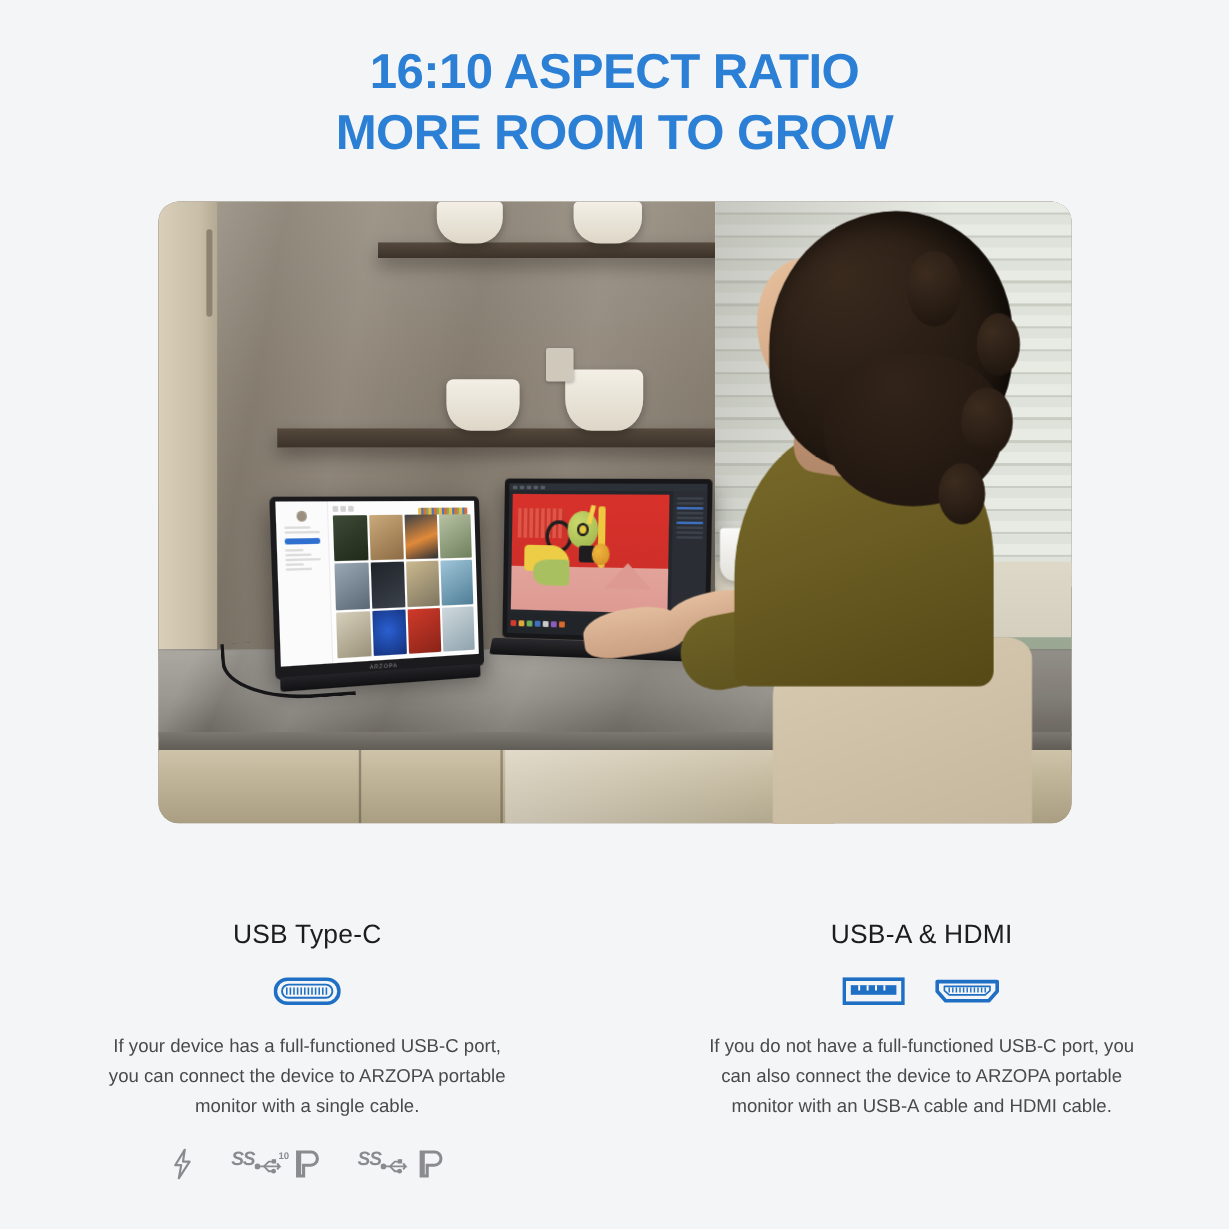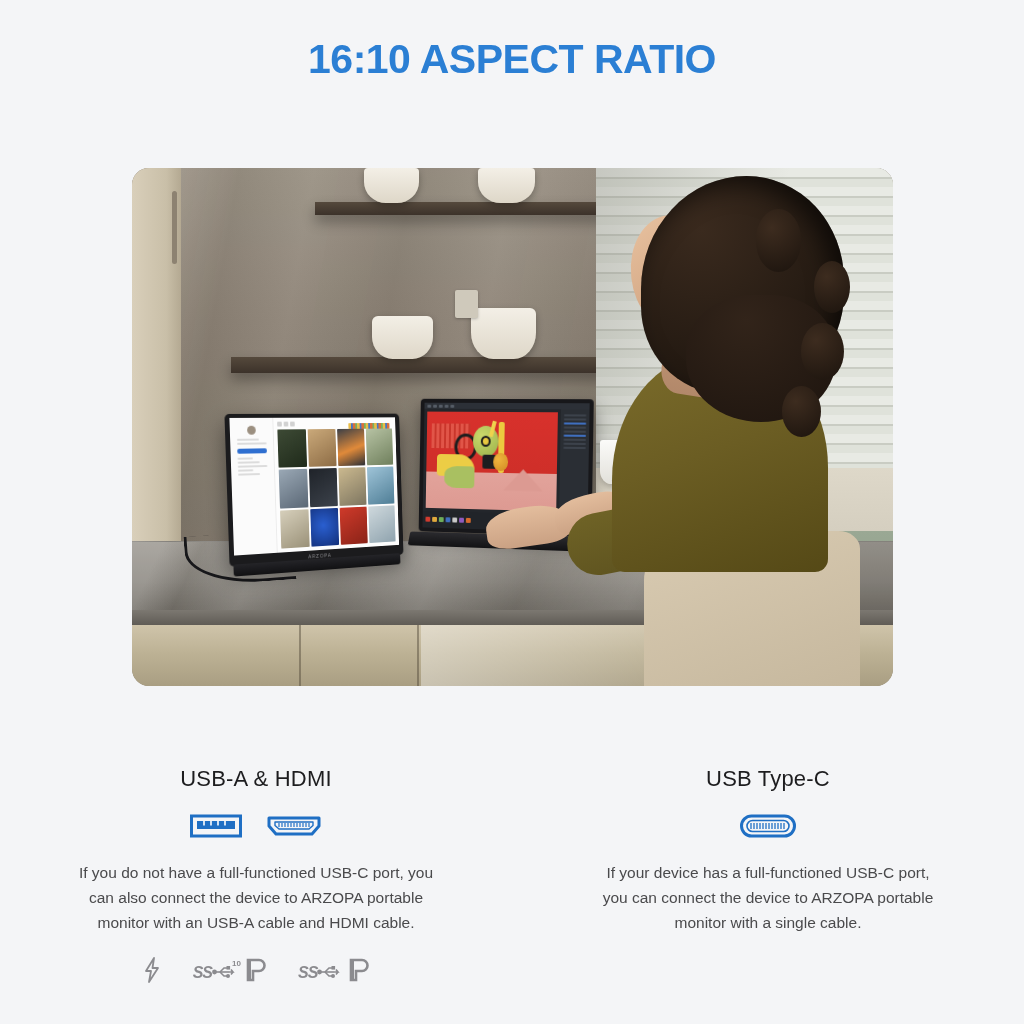--- a/index.html
+++ b/index.html
@@ -300,33 +300,34 @@
     margin-top:19px;font-size:15.5px;line-height:1.62;color:#4a4a4c;
     padding:0 86px;
   }
   .col.right .desc{padding:0 78px;}
 
   
   .logo-row{
     position:absolute;top:957px;left:0;width:512px;
     display:flex;align-items:center;justify-content:center;gap:32px;
   }
-  .logo-item{display:flex;align-items:flex-end;color:#8b8b8f;}
+  .logo-item{display:flex;align-items:flex-start;color:#8b8b8f;}
   .ss-text{
     font-style:italic;font-weight:bold;font-size:16px;letter-spacing:-1px;
     color:#8b8b8f;font-family:"Liberation Sans",sans-serif;
   }
 </style>
 </head>
 <body>
 
 <div class="page">
 
   <div class="headline">
     <span class="l1">16:10 ASPECT RATIO</span>
+    <span class="l2">MORE ROOM TO GROW</span>
   </div>
 
   <div class="hero">
     <div class="hero-inner">
 
       <div class="wall"></div>
       <div class="cabinet-left"></div>
 
       <div class="shelf s1"></div>
       <div class="bowl b0a"></div>
@@ -457,20 +458,45 @@
         <div class="hair-curl" style="left:76%;top:18%;width:11%;height:10%;"></div>
         <div class="hair-curl" style="left:58%;top:8%;width:14%;height:12%;"></div>
       </div>
 
     </div>
   </div>
 
 
   <div class="cols">
 
+    <div class="col left">
+      <div class="col-title">USB Type-C</div>
+      <div class="icon-row">
+        <svg width="56" height="26" viewBox="0 0 56 26">
+          <rect x="1.5" y="3" width="53" height="20" rx="10" ry="10" fill="none" stroke="#1f6fc4" stroke-width="3"></rect>
+          <rect x="7" y="7.5" width="42" height="11" rx="5.5" ry="5.5" fill="none" stroke="#1f6fc4" stroke-width="1.6"></rect>
+          <g stroke="#1f6fc4" stroke-width="1.3">
+            <line x1="11" y1="10" x2="11" y2="16"></line>
+              <line x1="14" y1="10" x2="14" y2="16"></line>
+            <line x1="17" y1="10" x2="17" y2="16"></line>
+              <line x1="20" y1="10" x2="20" y2="16"></line>
+            <line x1="23" y1="10" x2="23" y2="16"></line>
+              <line x1="26" y1="10" x2="26" y2="16"></line>
+            <line x1="29" y1="10" x2="29" y2="16"></line>
+              <line x1="32" y1="10" x2="32" y2="16"></line>
+            <line x1="35" y1="10" x2="35" y2="16"></line>
+              <line x1="38" y1="10" x2="38" y2="16"></line>
+            <line x1="41" y1="10" x2="41" y2="16"></line>
+              <line x1="44" y1="10" x2="44" y2="16"></line>
+          </g>
+        </svg>
+      </div>
+      <div class="desc">If your device has a full-functioned USB-C port, you can connect the device to ARZOPA portable monitor with a single cable.</div>
+    </div>
+
     <div class="col right">
       <div class="col-title">USB-A &amp; HDMI</div>
       <div class="icon-row">
         <svg width="52" height="26" viewBox="0 0 52 26">
           <rect x="1.5" y="3" width="49" height="20" fill="none" stroke="#1f6fc4" stroke-width="3"></rect>
           <rect x="7" y="8" width="38" height="8" fill="#1f6fc4"></rect>
           <g stroke="#ffffff" stroke-width="1.6">
             <line x1="14" y1="8" x2="14" y2="12.5"></line>
             <line x1="21" y1="8" x2="21" y2="12.5"></line>
             <line x1="28" y1="8" x2="28" y2="12.5"></line>
@@ -491,45 +517,20 @@
               <line x1="34" y1="10" x2="34" y2="14"></line>
             <line x1="37" y1="10" x2="37" y2="14"></line>
               <line x1="40" y1="10" x2="40" y2="14"></line>
             <line x1="43" y1="10" x2="43" y2="14"></line>
           </g>
         </svg>
       </div>
       <div class="desc">If you do not have a full-functioned USB-C port, you can also connect the device to ARZOPA portable monitor with an USB-A cable and HDMI cable.</div>
     </div>
 
-    <div class="col left">
-      <div class="col-title">USB Type-C</div>
-      <div class="icon-row">
-        <svg width="56" height="26" viewBox="0 0 56 26">
-          <rect x="1.5" y="3" width="53" height="20" rx="10" ry="10" fill="none" stroke="#1f6fc4" stroke-width="3"></rect>
-          <rect x="7" y="7.5" width="42" height="11" rx="5.5" ry="5.5" fill="none" stroke="#1f6fc4" stroke-width="1.6"></rect>
-          <g stroke="#1f6fc4" stroke-width="1.3">
-            <line x1="11" y1="10" x2="11" y2="16"></line>
-              <line x1="14" y1="10" x2="14" y2="16"></line>
-            <line x1="17" y1="10" x2="17" y2="16"></line>
-              <line x1="20" y1="10" x2="20" y2="16"></line>
-            <line x1="23" y1="10" x2="23" y2="16"></line>
-              <line x1="26" y1="10" x2="26" y2="16"></line>
-            <line x1="29" y1="10" x2="29" y2="16"></line>
-              <line x1="32" y1="10" x2="32" y2="16"></line>
-            <line x1="35" y1="10" x2="35" y2="16"></line>
-              <line x1="38" y1="10" x2="38" y2="16"></line>
-            <line x1="41" y1="10" x2="41" y2="16"></line>
-              <line x1="44" y1="10" x2="44" y2="16"></line>
-          </g>
-        </svg>
-      </div>
-      <div class="desc">If your device has a full-functioned USB-C port, you can connect the device to ARZOPA portable monitor with a single cable.</div>
-    </div>
-
   </div>
 
   <div class="logo-row">
 
     <div class="logo-item">
       <svg width="18" height="26" viewBox="0 0 18 26">
         <path d="M11 1 L3 14 H8 L6 25 L15 11 H9.5 Z" fill="none" stroke="#8b8b8f" stroke-width="1.8" stroke-linejoin="round"></path>
       </svg>
     </div>
 

